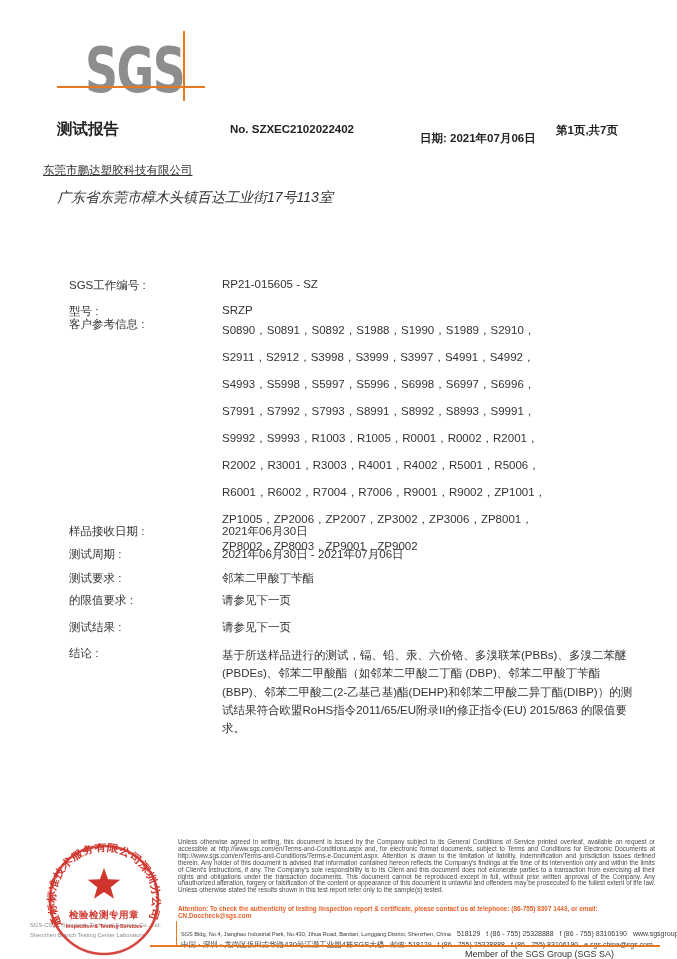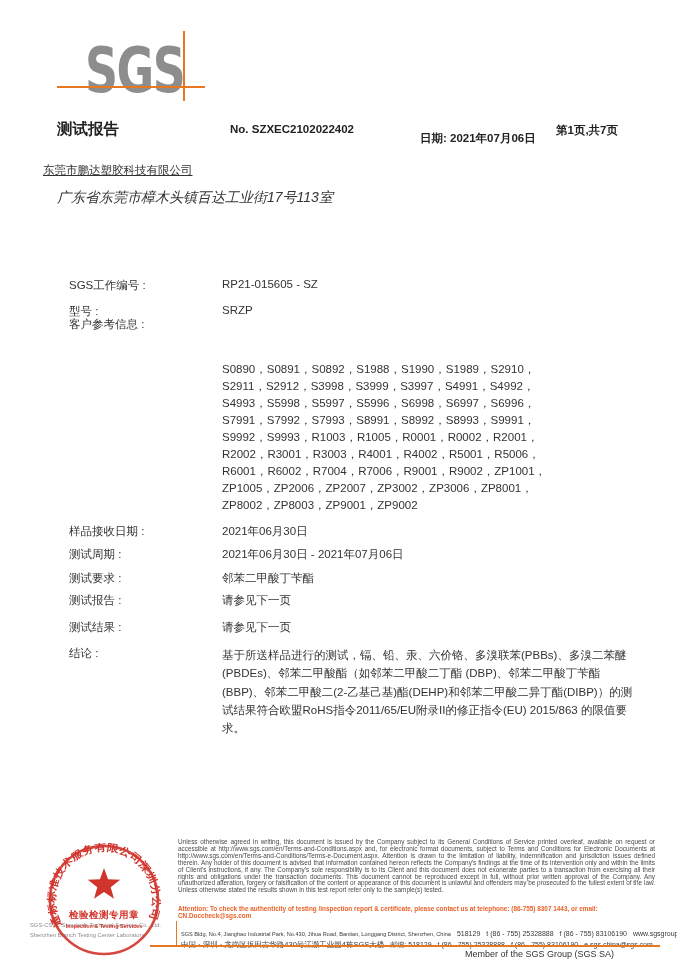--- a/index.html
+++ b/index.html
@@ -22,21 +22,21 @@
   .hdr{position:absolute; top:123px; font-size:11.5px; font-weight:700; color:#222;}
   .hdr.no{left:230px;} .hdr.date{left:420px;margin-top:8px;} .hdr.page-no{left:556px;}
   
   .company{position:absolute; left:43px; top:163px; font-size:11.5px; color:#333;text-decoration:underline;}
   .caddr{position:absolute; left:57px; top:189px; font-size:14px; color:#333;font-style:italic;}
   .intro{position:absolute; left:57px; top:250px; font-size:11.5px; color:#333;}
   
   .row{position:absolute; left:57px; font-size:11.5px; color:#333;}
   .row .lbl{position:absolute; left:12px; top:0; width:160px; white-space:nowrap;}
   .row .val{position:absolute; left:165px; top:0; width:420px; white-space:nowrap;}
-  .row .val.multiline{white-space:pre-line; line-height:17px;margin-top:44px;}
+  .row .val.multiline{white-space:pre-line; line-height:27px;}
   .row .val.para{white-space:normal; width:412px; line-height:18.3px;}
   .r-job{top:278px;} .r-model{top:304px;} .r-ref{top:317px;}
   .r-recv{top:524px;} .r-period{top:547px;} .r-req{top:571px;}
   .r-method{top:593px;} .r-result{top:620px;} .r-concl{top:646px;}
   
   .legal{
     position:absolute; left:178px; top:839px; width:477px; font-size:6.4px;
     line-height:6.9px; color:#4a4a4a; text-align:justify;
   }
   .attention{
@@ -101,21 +101,21 @@
   </div>
   <div class="row r-period">
     <span class="lbl">测试周期 :</span>
     <span class="val">2021年06月30日 - 2021年07月06日</span>
   </div>
   <div class="row r-req">
     <span class="lbl">测试要求 :</span>
     <span class="val">邻苯二甲酸丁苄酯</span>
   </div>
   <div class="row r-method">
-    <span class="lbl">测试报告 :</span>
+    <span class="lbl">的限值要求 :</span>
     <span class="val">请参见下一页</span>
   </div>
   <div class="row r-result">
     <span class="lbl">测试结果 :</span>
     <span class="val">请参见下一页</span>
   </div>
   <div class="row r-concl">
     <span class="lbl">结论 :</span>
     <span class="val para">基于所送样品进行的测试，镉、铅、汞、六价铬、多溴联苯(PBBs)、多溴二苯醚(PBDEs)、邻苯二甲酸酯（如邻苯二甲酸二丁酯 (DBP)、邻苯二甲酸丁苄酯(BBP)、邻苯二甲酸二(2-乙基己基)酯(DEHP)和邻苯二甲酸二异丁酯(DIBP)）的测试结果符合欧盟RoHS指令2011/65/EU附录II的修正指令(EU) 2015/863 的限值要求。</span>
   </div>

